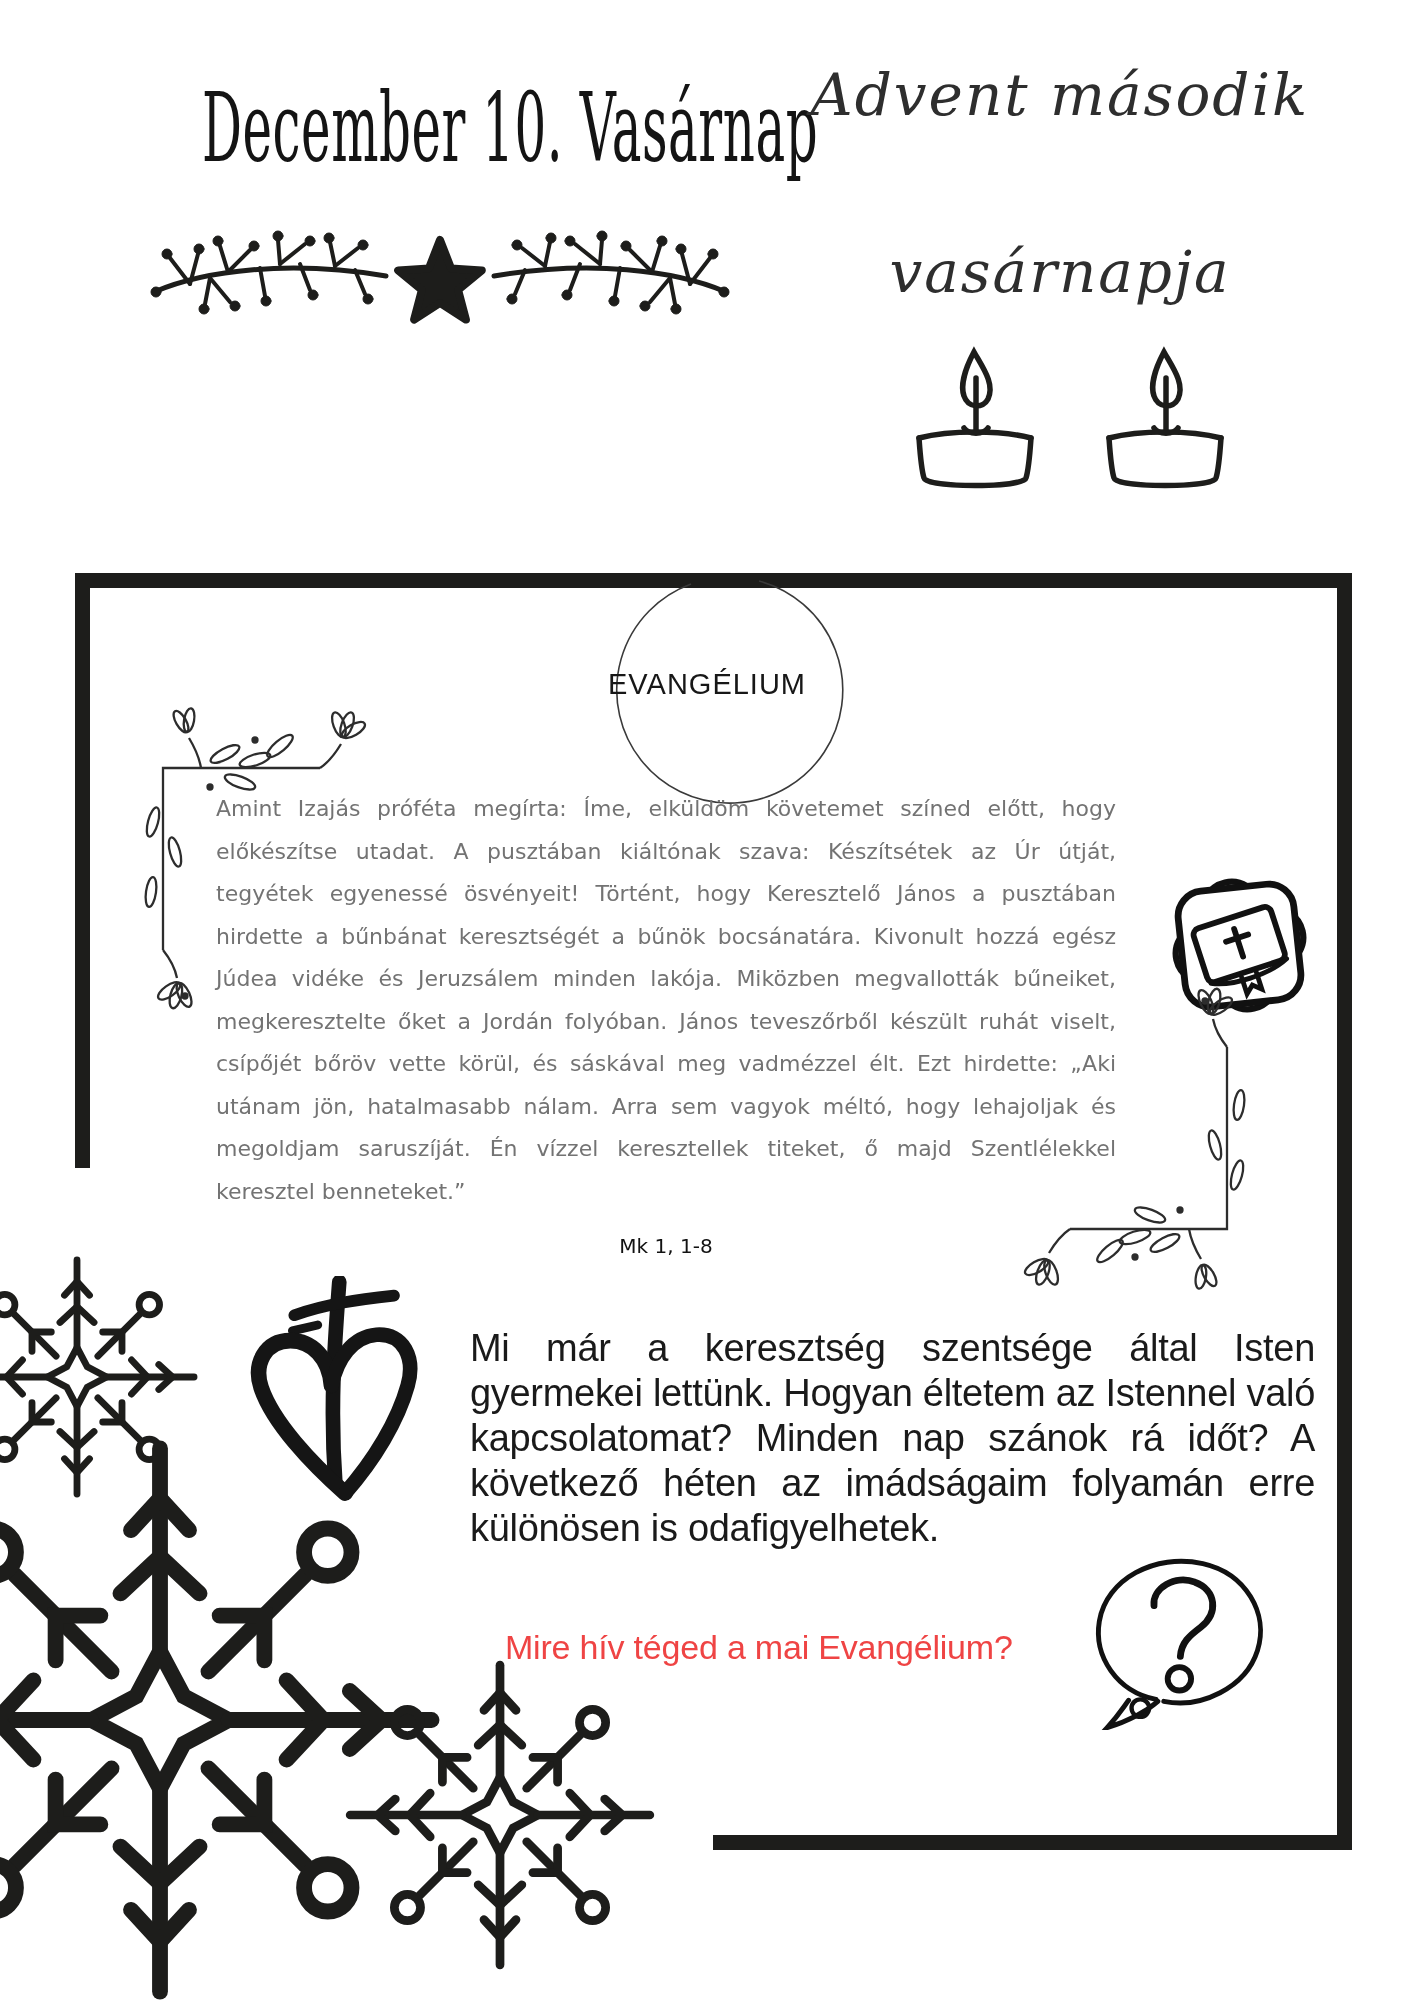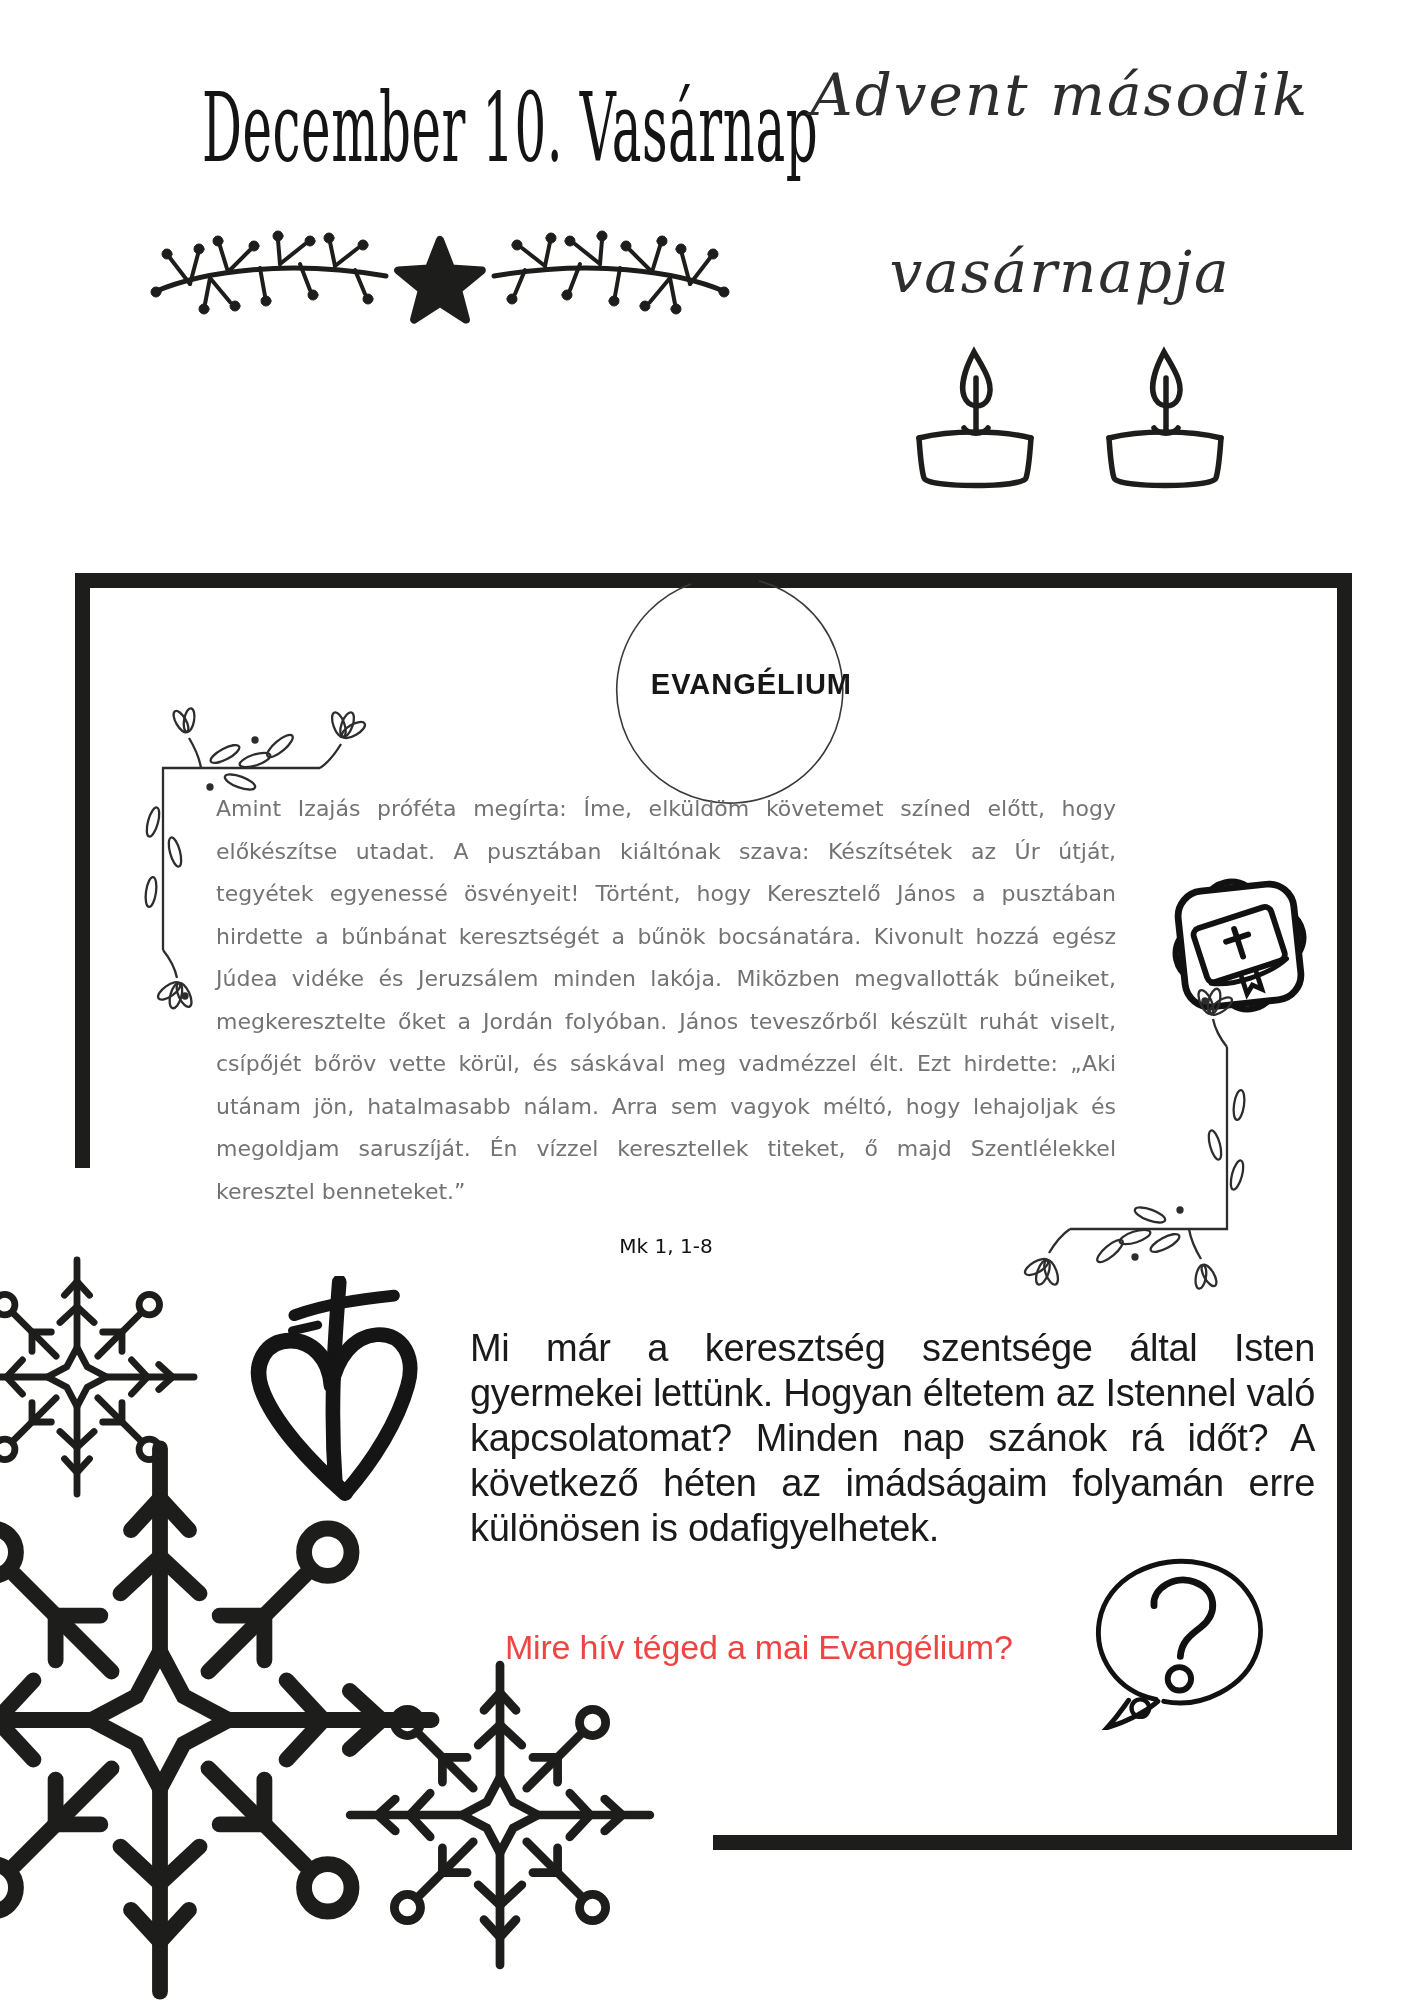--- a/index.html
+++ b/index.html
@@ -15,22 +15,22 @@
     transform:scaleX(0.52);transform-origin:left top;letter-spacing:1px;color:#141414;
   }
   .advent-line{left:780px;width:560px;text-align:center;
     font-family:"DejaVu Serif",serif;font-style:italic;font-weight:normal;
     font-size:58px;line-height:1;color:#2e2e2e;letter-spacing:2px;}
   .advent-1{top:66px;}
   .advent-2{top:230px;margin-top:13px;}
   
   .bar{background:#1d1d1b;}
   
-  .evangelium-label{left:608px;top:668px;width:244px;text-align:right;
-    font-weight:bold;font-size:29px;letter-spacing:1px;color:#171717;}
+  .evangelium-label{left:608px;top:668px;width:244px;text-align:left;
+    font-weight:normal;font-size:29px;letter-spacing:1px;color:#171717;}
   .gospel-text{left:216px;top:788px;width:900px;text-align:justify;
     font-family:"DejaVu Sans",sans-serif;font-size:22px;line-height:42.5px;color:#737373;}
   .citation{left:216px;top:1234px;width:900px;text-align:center;
     font-family:"DejaVu Sans",sans-serif;font-weight:normal;font-size:20px;color:#121212;}
   
   .reflection-para{left:470px;top:1326px;width:845px;text-align:justify;
     font-size:38px;line-height:45px;letter-spacing:-0.3px;color:#1a1a1a;}
   .question-line{left:505px;top:1628px;font-size:34px;letter-spacing:-0.2px;
     color:#ef4444;white-space:nowrap;}
   svg{display:block;}

